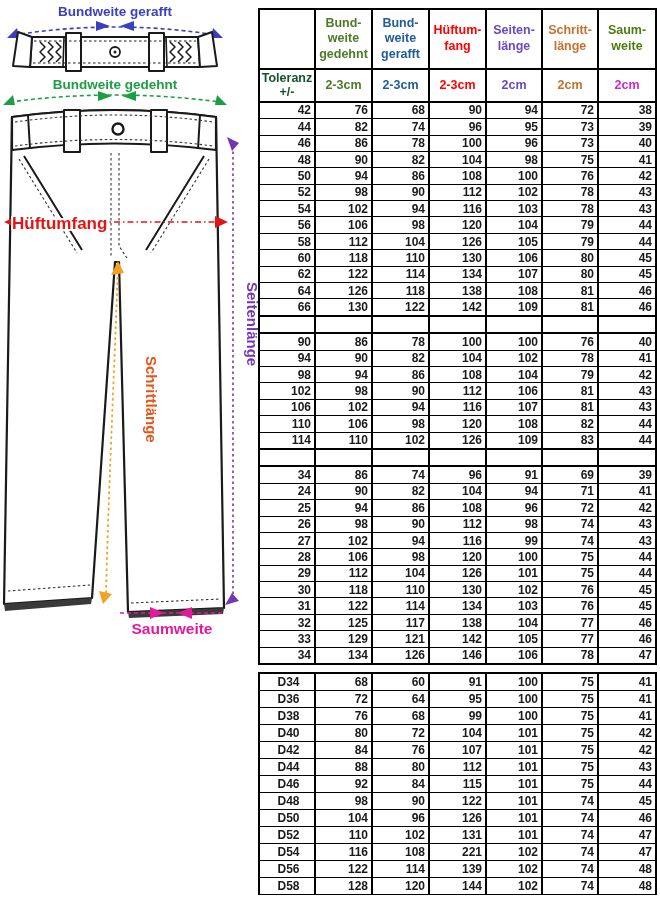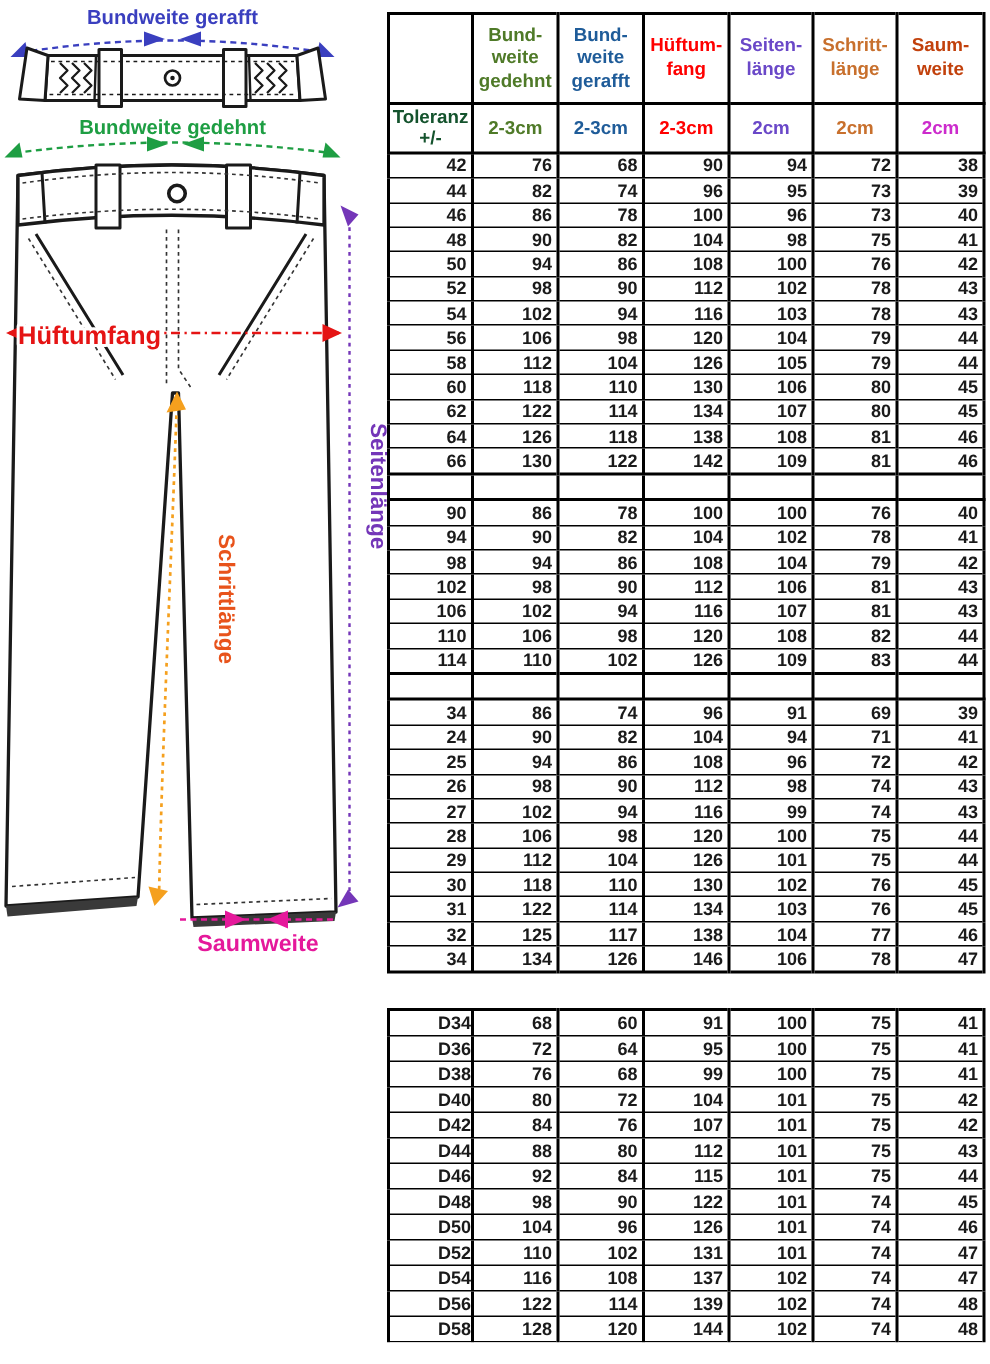--- a/index.html
+++ b/index.html
@@ -18,21 +18,21 @@
   th{height:58px;font-size:12.5px;font-weight:bold;text-align:center;vertical-align:middle;
      white-space:pre-line;line-height:1.25;padding:0 2px;}
   tr.tolerance td{height:28px;font-size:12.5px;font-weight:bold;text-align:center;
      vertical-align:middle;border-bottom-width:2px;}
   tr.header th{border-bottom-width:2px;}
   td.tol-label{font-size:12px;color:#14532d;white-space:pre-line;line-height:1.15;}
   tbody td{height:15.4px;font-size:12px;font-weight:bold;text-align:right;
      padding:0 3px 0 0;line-height:1;vertical-align:middle;}
   .d-table tbody td{height:16px;}
   tr.sep td{border-top-width:2px;border-bottom-width:2px;}
-  td.size-d{text-align:right;padding:0 0 0 3px;}
+  td.size-d{text-align:center;padding:0 0 0 3px;}
 </style>
 </head>
 <body>
 
 <div class="page">
 
   <svg class="diagram" width="258" height="660" viewBox="0 0 258 660">
 
     <text x="115" y="16" text-anchor="middle" font-size="13.5" class="dlabel" fill="#3A3FBF">Bundweite gerafft</text>
     <g color="#3A3FBF">
@@ -141,21 +141,21 @@
 gedehnt</th>
           <th style="color: rgb(31, 92, 153);">Bund-
 weite
 gerafft</th>
           <th style="color: rgb(255, 0, 0);">Hüftum-
 fang</th>
           <th style="color: rgb(106, 72, 200);">Seiten-
 länge</th>
           <th style="color: rgb(200, 112, 45); border-radius: 17px;">Schritt-
 länge</th>
-          <th style="color: #c2410c;">Saum-
+          <th style="color: #4d7c0f;">Saum-
 weite</th>
         </tr>
       <tr class="tolerance" id="tolerance-row">
         <td class="tol-label">Toleranz
 +/-</td>
       <td style="color: rgb(79, 122, 40);">2-3cm</td>
           <td style="color: rgb(31, 92, 153);">2-3cm</td>
           <td style="color: rgb(255, 0, 0);">2-3cm</td>
           <td style="color: rgb(106, 72, 200);">2cm</td>
           <td style="color: rgb(200, 112, 45);">2cm</td>
@@ -441,20 +441,29 @@
           <td>103</td>
           <td>76</td>
           <td>45</td>
         </tr>
         <tr>
           <td>32</td>
           <td>125</td>
           <td>117</td>
           <td>138</td>
           <td>104</td>
+          <td>77</td>
+          <td>46</td>
+        </tr>
+        <tr>
+          <td>33</td>
+          <td>129</td>
+          <td>121</td>
+          <td>142</td>
+          <td>105</td>
           <td>77</td>
           <td>46</td>
         </tr>
         <tr>
           <td>34</td>
           <td>134</td>
           <td>126</td>
           <td>146</td>
           <td>106</td>
           <td>78</td>
@@ -561,21 +570,21 @@
           <td>102</td>
           <td>131</td>
           <td>101</td>
           <td>74</td>
           <td>47</td>
         </tr>
         <tr>
           <td class="size-d">D54</td>
           <td>116</td>
           <td>108</td>
-          <td>137</td>
+          <td>221</td>
           <td>102</td>
           <td>74</td>
           <td>47</td>
         </tr>
         <tr>
           <td class="size-d">D56</td>
           <td>122</td>
           <td>114</td>
           <td>139</td>
           <td>102</td>

